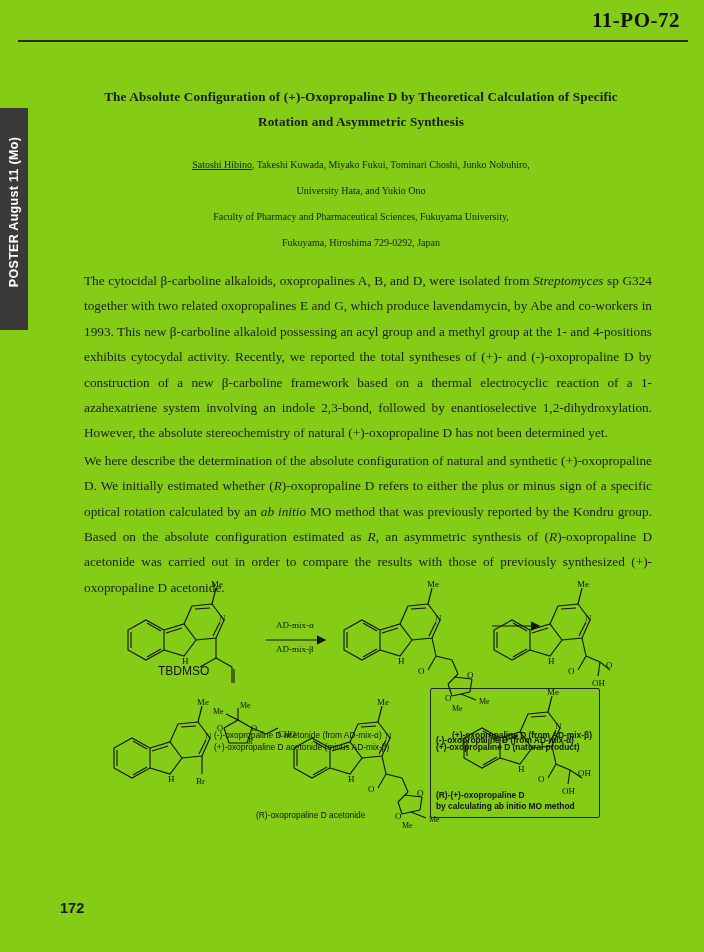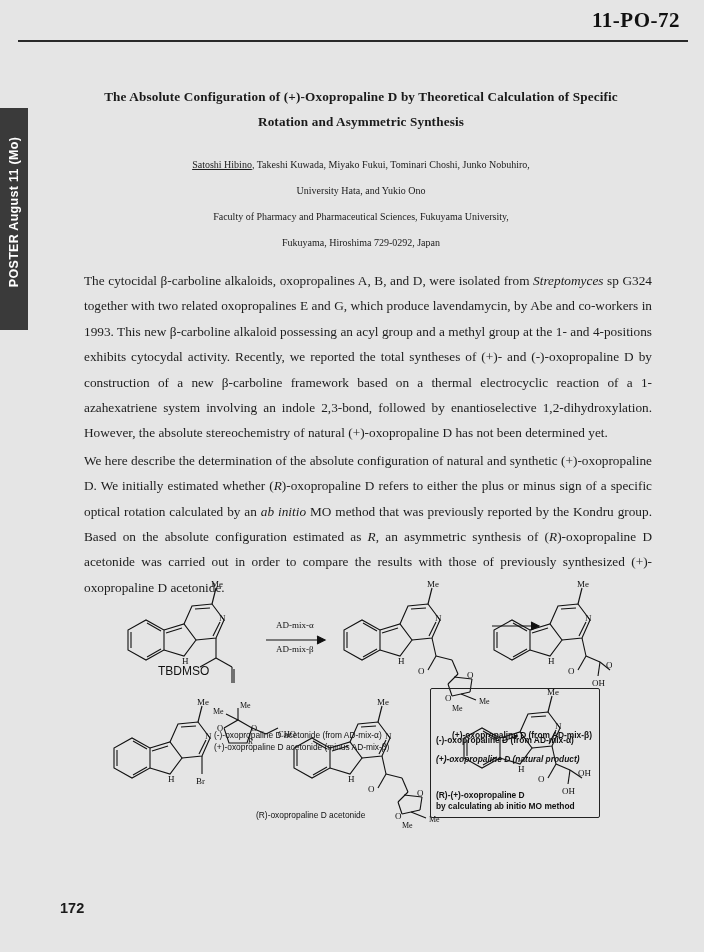--- a/index.html
+++ b/index.html
@@ -12,21 +12,21 @@
     height: 952px;
     position: relative;
     font-family: "Liberation Serif", serif;
     color: #111;
     overflow: hidden;
   }
 
   .page {
     position: absolute;
     inset: 0;
-    background: #e5e5e5;
+    background: #84cc16;
   }
 
   
   .header-id {
     position: absolute;
     top: 8px;
     right: 24px;
     font-family: "Liberation Serif", serif;
     font-weight: bold;
     font-size: 21px;
@@ -377,21 +377,21 @@
     <div class="scheme-label" style="left:180px; top:42px;">AD-mix-α</div>
     <div class="scheme-label" style="left:180px; top:66px;">AD-mix-β</div>
 
     <div class="scheme-label" style="left:62px; top:86px; font-family:'Liberation Sans', sans-serif; font-size:12px;">TBDMSO</div>
 
     <div class="scheme-caption" style="left:118px; top:152px;">(-)-oxopropaline D acetonide (from AD-mix-α)</div>
     <div class="scheme-caption" style="left:118px; top:164px;">(+)-oxopropaline D acetonide (minus AD-mix-β)</div>
 
     <div class="scheme-caption" style="left:340px; top:140px; font-weight:bold;margin-top:17px;">(-)-oxopropaline D  (from AD-mix-α)</div>
     <div class="scheme-caption" style="left:356px; top:152px; font-weight:bold;">(+)-oxopropaline D  (from AD-mix-β)</div>
-    <div class="scheme-caption" style="left:340px; top:176px; font-weight:bold;font-style:italic;">(+)-oxopropaline D  (natural product)</div>
+    <div class="scheme-caption" style="left:340px; top:164px; font-weight:bold;">(+)-oxopropaline D  (natural product)</div>
 
     <div class="scheme-caption" style="left:160px; top:232px;">(R)-oxopropaline D acetonide</div>
 
     <div class="boxed" style="left:334px; top:110px; width:168px; height:128px;"></div>
     <div class="scheme-caption" style="left:340px; top:212px; font-weight:bold;">(R)-(+)-oxopropaline D</div>
     <div class="scheme-caption" style="left:340px; top:223px; font-weight:bold;">by calculating ab initio MO method</div>
   </div>
 
   <div class="page-number">172</div>
 </div>

